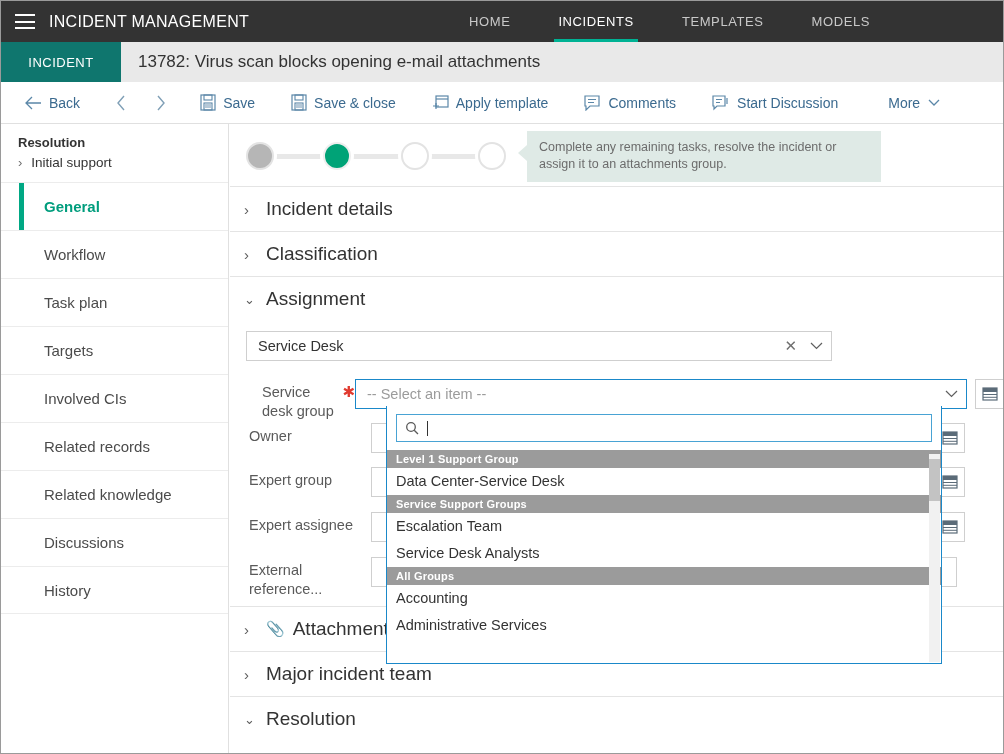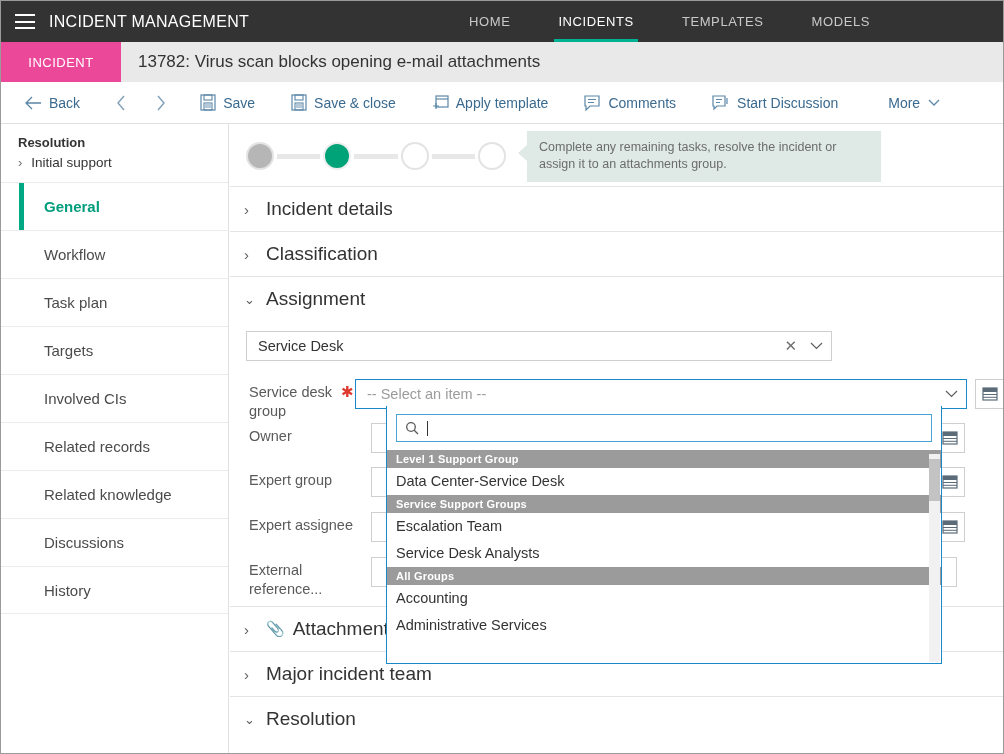--- a/index.html
+++ b/index.html
@@ -66,21 +66,21 @@
 
   
   .rec-header {
     position: absolute; top: 41px; left: 0;
     width: 1004px; height: 40px;
     background: #e9e9e9;
     display: flex; align-items: stretch;
   }
   .rec-type {
     width: 120px;
-    background: #ec4899;
+    background: #0f766e;
     color: #ffffff;
     font-size: 13px;
     letter-spacing: .5px;
     display: flex; align-items: center; justify-content: center;
   }
   .rec-title {
     flex: 1;
     display: flex; align-items: center;
     padding-left: 17px;
     font-size: 17px;
@@ -499,21 +499,21 @@
             <span class="icon-x">✕</span>
             <span class="icon-chev">
               <svg width="13" height="8" viewBox="0 0 13 8">
                   <path d="M1 1 L6.5 6.5 L12 1" stroke="#5f5f5f" stroke-width="1.2" fill="none"></path>
                 </svg>
             </span>
           </div>
         </div>
       </div>
 
-      <div class="frow" style="height:44px;">
+      <div class="frow" style="height:44px;padding-left:13px;">
         <div class="flabel">Service desk group</div>
         <div class="req">✱</div>
         <div class="fctl" style="display:flex;gap:8px;">
           <div class="inputbox focus" style="width:612px;">
             <span class="placeholder">-- Select an item --</span>
             <span class="spacer"></span>
             <span class="icon-chev">
               <svg width="13" height="8" viewBox="0 0 13 8">
                   <path d="M1 1 L6.5 6.5 L12 1" stroke="#5f5f5f" stroke-width="1.2" fill="none"></path>
                 </svg>

